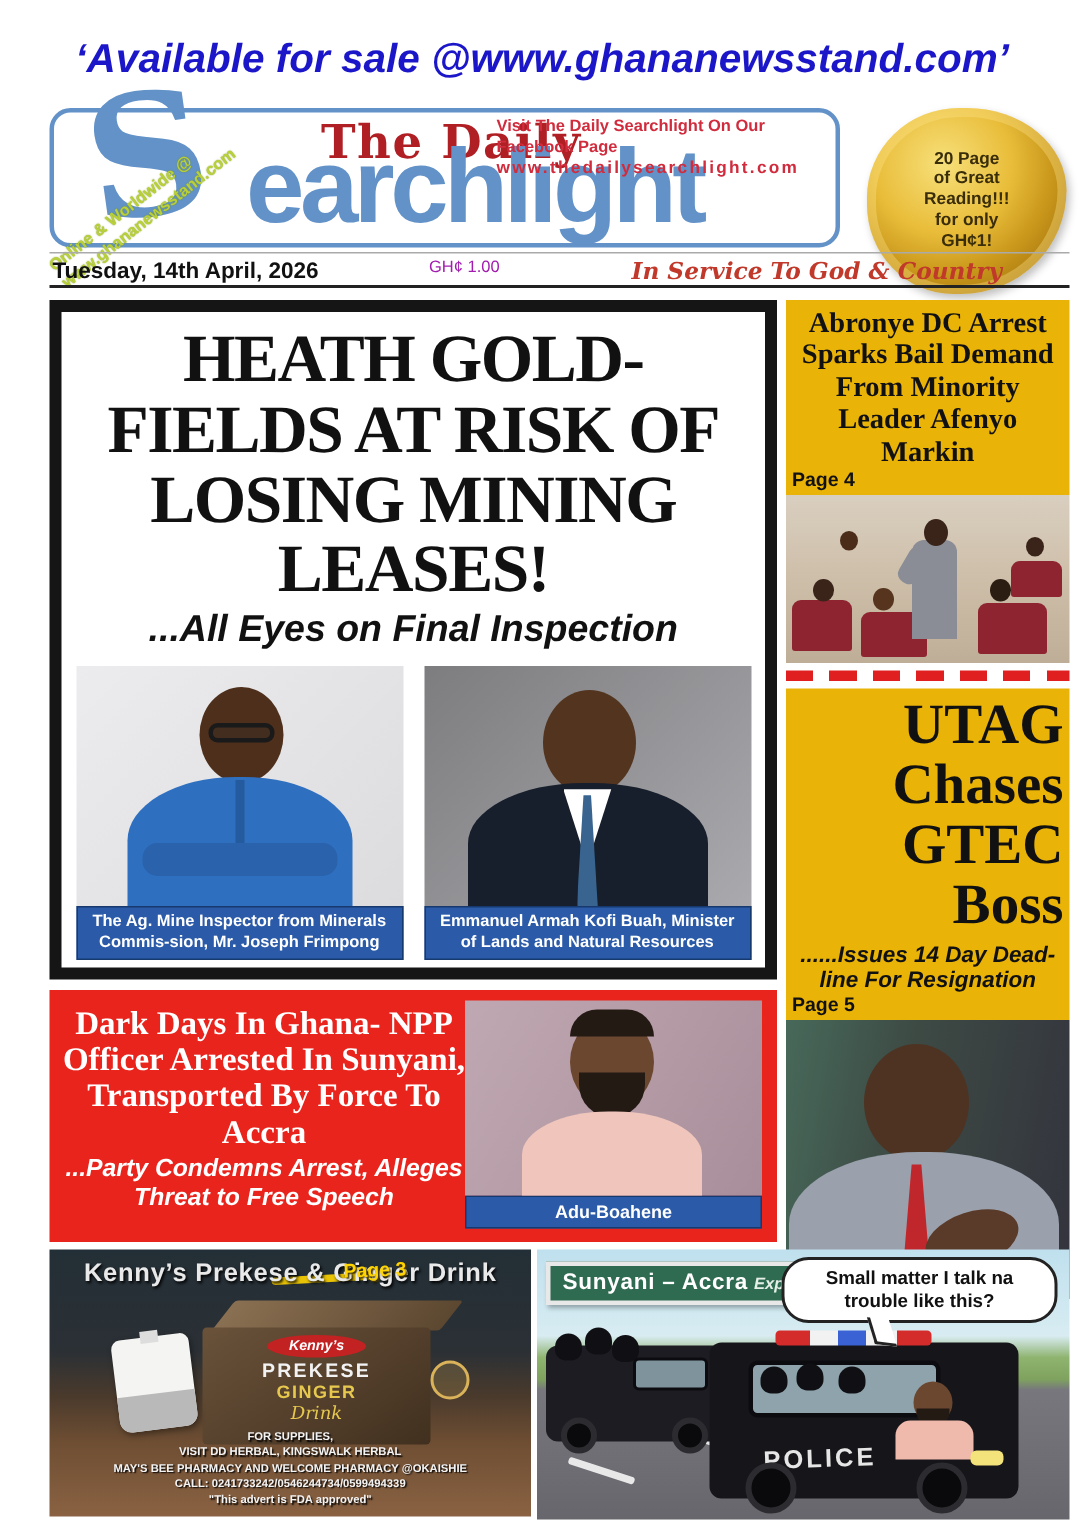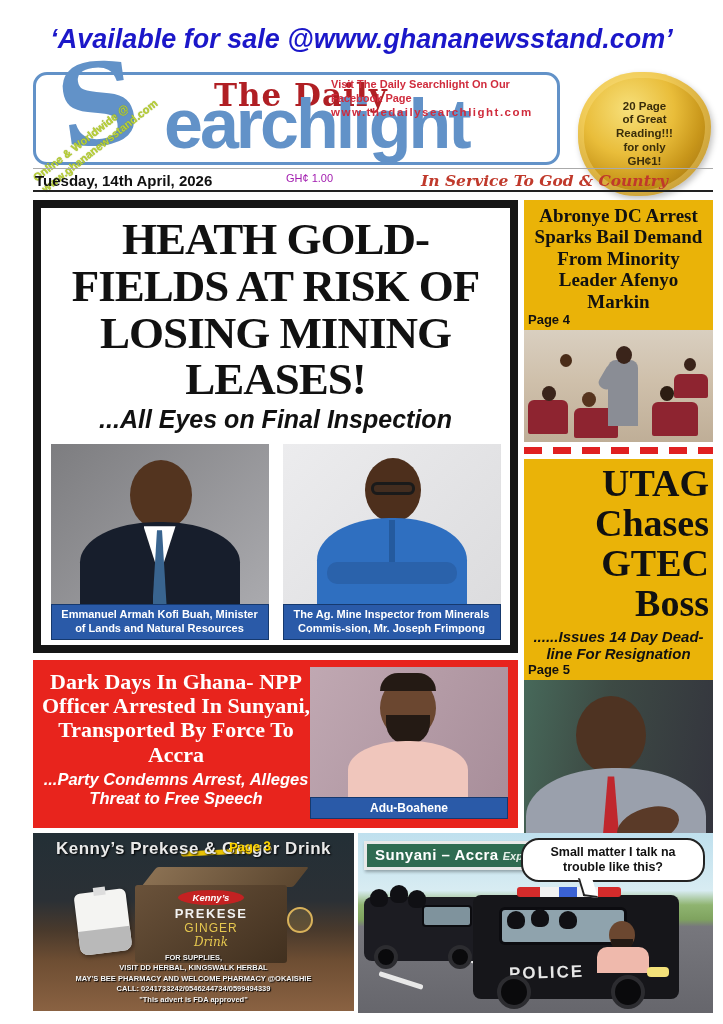--- a/index.html
+++ b/index.html
@@ -120,21 +120,21 @@
     transform:rotate(-2deg); text-shadow:1px 1px 1px #4a3a00; }
   .ad-scribble { position:absolute; top:17px; left:148px; width:66px; height:5px; background:#ffd400;
     border-radius:3px; transform:rotate(-3deg); opacity:.9; }
   .box-front { position:absolute; left:102px; top:52px; width:152px; height:78px;
     background:linear-gradient(145deg,#6a523a,#41301f); border-radius:3px; text-align:center; }
   .box-top { position:absolute; left:116px; top:34px; width:152px; height:20px;
     background:linear-gradient(90deg,#8a7052,#5c4730); transform:skewX(-38deg); border-radius:2px; }
   .box-ribbon { margin:5px auto 1px; width:66px; height:15px; background:#c32222; border-radius:50%;
     color:#fff; font-size:9.5px; font-style:italic; font-weight:bold; line-height:15px; }
   .box-l1 { color:#f2f2f2; font-size:13px; font-weight:bold; letter-spacing:1.5px; }
-  .box-l2 { color:#e6c84f; font-size:12px; font-weight:normal; letter-spacing:1px; }
+  .box-l2 { color:#e6c84f; font-size:12px; font-weight:bold; letter-spacing:1px; }
   .box-l3 { color:#e6c84f; font-size:12px; font-style:italic; font-family:"DejaVu Serif", serif; }
   .box-badge { position:absolute; right:-26px; top:22px; width:26px; height:26px; border:2px solid #d9b25a;
     border-radius:50%; background:rgba(217,178,90,.2); }
   .teabag { position:absolute; left:44px; top:58px; width:52px; height:62px; background:#f4f4f2;
     border-radius:6px 6px 8px 8px; transform:rotate(-7deg); box-shadow:1px 2px 4px rgba(0,0,0,.4); }
   .teabag-bottom { position:absolute; bottom:0; width:100%; height:24px; background:#b9b9b9; border-radius:0 0 8px 8px; }
   .teabag-tab { position:absolute; top:-4px; left:20px; width:12px; height:8px; background:#ddd; }
   .ad-lines { position:absolute; bottom:6px; width:100%; text-align:center; color:#f3f3f3;
     font-size:7.5px; font-weight:bold; line-height:1.4; text-shadow:1px 1px 1px #000; }
 
@@ -204,37 +204,37 @@
     <span class="date">Tuesday, 14th April, 2026</span>
     <span class="price">GH¢ 1.00</span>
     <span class="motto">In Service To God &amp; Country</span>
   </div>
 
   <section class="lead-box">
     <h1 class="lead-headline">HEATH GOLD-FIELDS AT RISK OF LOSING MINING LEASES!</h1>
     <h2 class="lead-sub">...All Eyes on Final Inspection</h2>
     <div class="lead-photos">
       <figure class="lead-fig">
-        <div class="photo photo-buah">
-          <div class="head buah-head"></div>
-          <div class="torso buah-torso"></div>
-          <div class="shirt-v buah-shirt"></div>
-          <div class="tie buah-tie"></div>
-        </div>
-        <figcaption class="caption-bar">Emmanuel Armah Kofi Buah, Minister of Lands and Natural Resources</figcaption>
-      </figure>
-      <figure class="lead-fig">
         <div class="photo photo-frimpong">
           <div class="head frim-head"></div>
           <div class="glasses frim-glasses"></div>
           <div class="torso frim-torso"></div>
           <div class="frim-zip"></div>
           <div class="frim-arms"></div>
         </div>
         <figcaption class="caption-bar">The Ag. Mine Inspector from Minerals Commis-sion, Mr. Joseph Frimpong</figcaption>
+      </figure>
+      <figure class="lead-fig">
+        <div class="photo photo-buah">
+          <div class="head buah-head"></div>
+          <div class="torso buah-torso"></div>
+          <div class="shirt-v buah-shirt"></div>
+          <div class="tie buah-tie"></div>
+        </div>
+        <figcaption class="caption-bar">Emmanuel Armah Kofi Buah, Minister of Lands and Natural Resources</figcaption>
       </figure>
     </div>
   </section>
 
   <aside class="sidebar">
     <div class="yellow-box">
       <div class="sb-headline">Abronye DC Arrest Sparks Bail Demand From Minority Leader Afenyo Markin</div>
       <div class="sb-page">Page 4</div>
     </div>
     <div class="photo photo-parliament">

